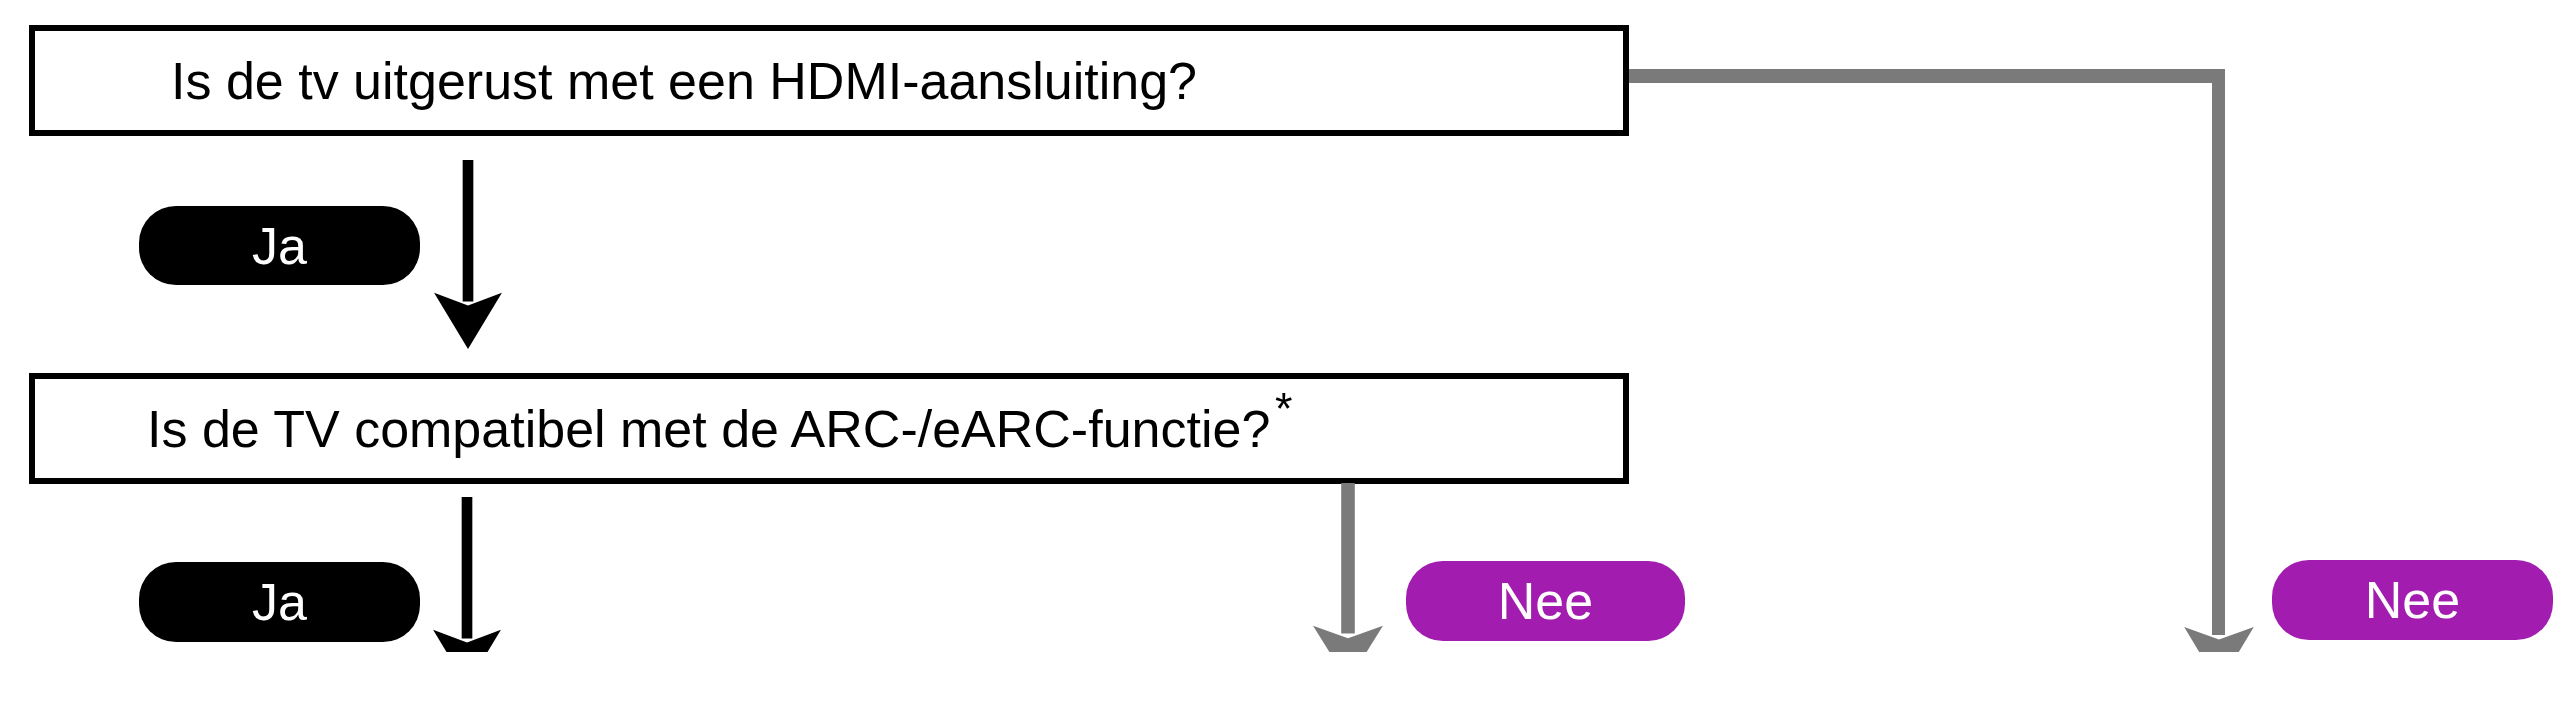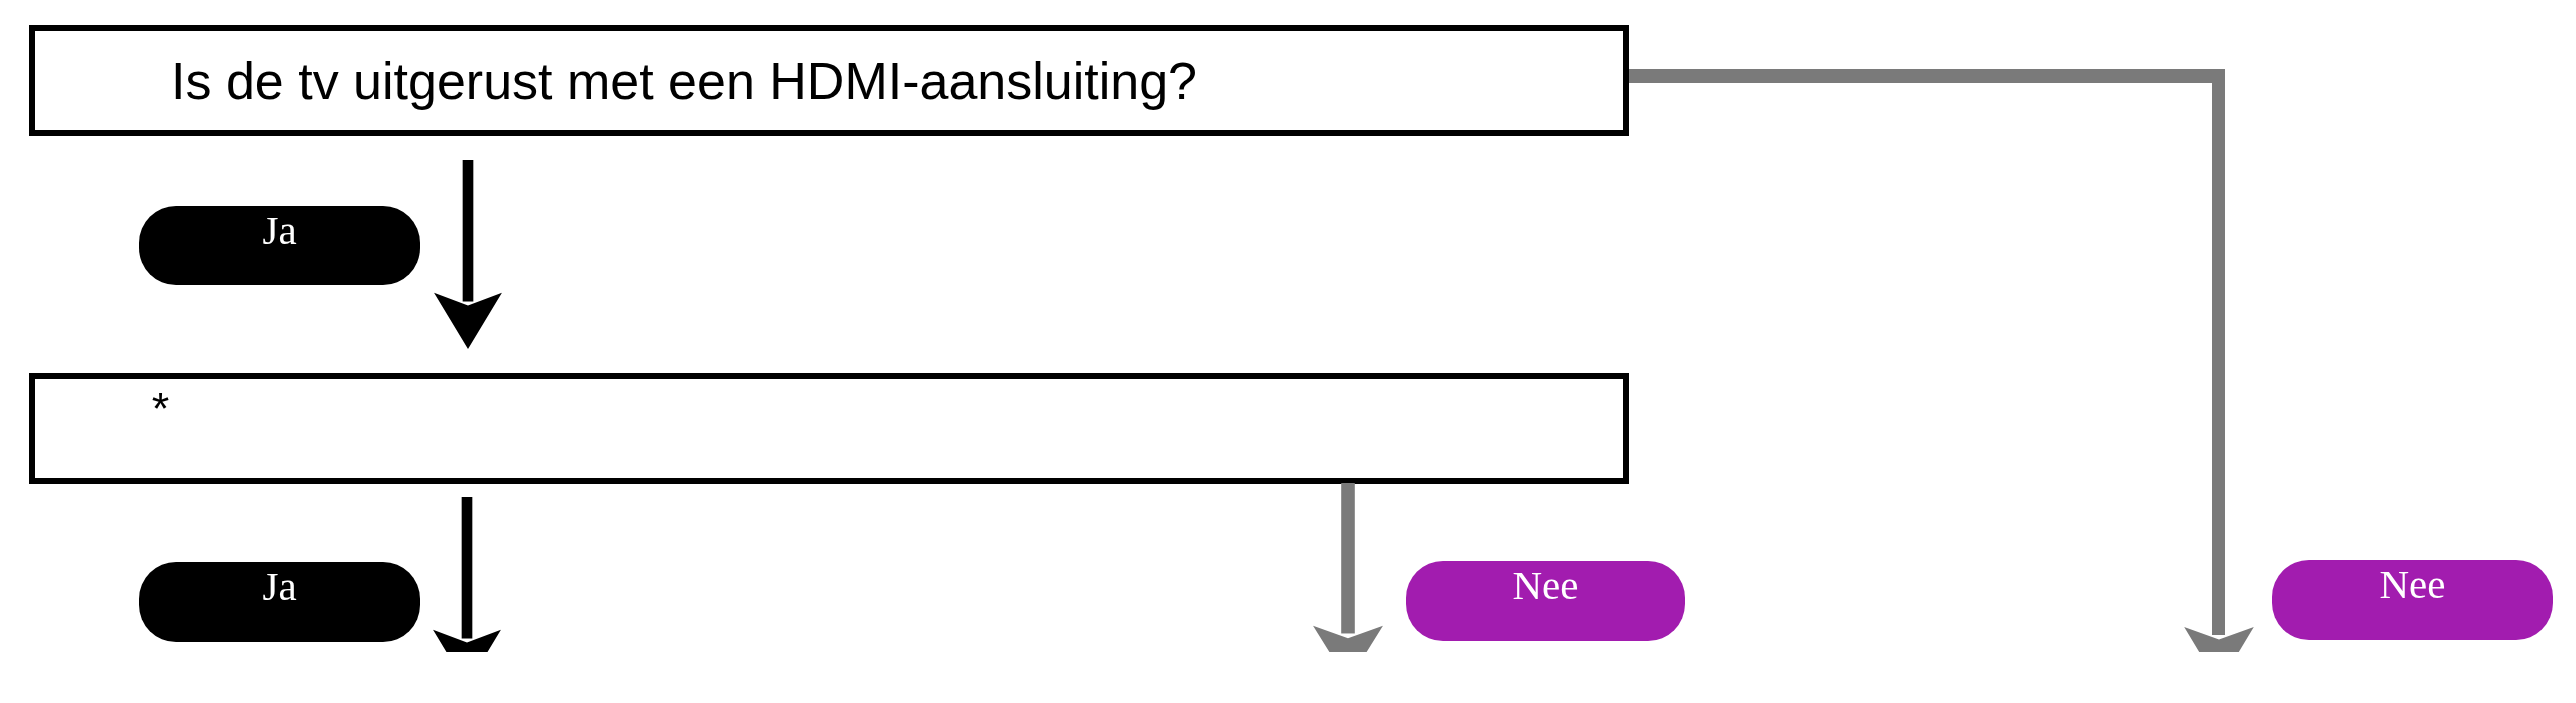--- a/index.html
+++ b/index.html
@@ -32,26 +32,26 @@
   .marker {
     font-size: 45px;
     position: relative;
     top: -19.4px;
     margin-left: 4.8px;
   }
 
   .badge {
     position: absolute;
     display: flex;
+    align-items: center;
     justify-content: center;
     color: #ffffff;
-    font-size: 41px;
+    font-size: 52px;
     border-radius: 37px;
     white-space: nowrap;
-    font-family: Liberation Serif, serif;
   }
   .badge--yes { background: #000000; }
   .badge--no  { background: #a21caf; }
 
   .badge--yes1 { left: 139px;  top: 206px; width: 281px; height: 79px; }
   .badge--yes2 { left: 139px;  top: 562px; width: 281px; height: 80px; }
   .badge--no1  { left: 1406px; top: 561px; width: 279px; height: 80px; }
   .badge--no2  { left: 2272px; top: 560px; width: 281px; height: 80px; }
 
   .arrow { position: absolute; display: block; }
@@ -72,20 +72,21 @@
 </head>
 <body>
 
 <div class="stage">
 
   <div class="qbox qbox--1">
     <span>Is de tv uitgerust met een HDMI-aansluiting?</span>
   </div>
 
   <div class="qbox qbox--2">
+    <span>Is de TV compatibel met de ARC-/eARC-functie?</span>
       <span class="marker">*</span>
   </div>
 
   <div class="badge badge--yes badge--yes1">
     <span>Ja</span>
   </div>
 
   <div class="badge badge--yes badge--yes2">
     <span>Ja</span>
   </div>

